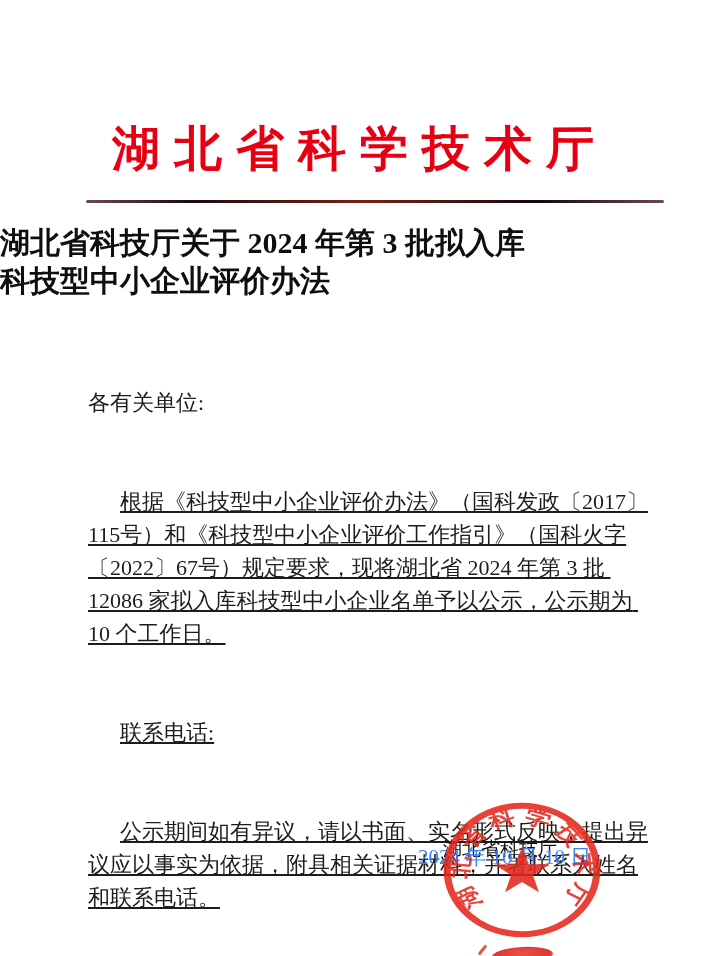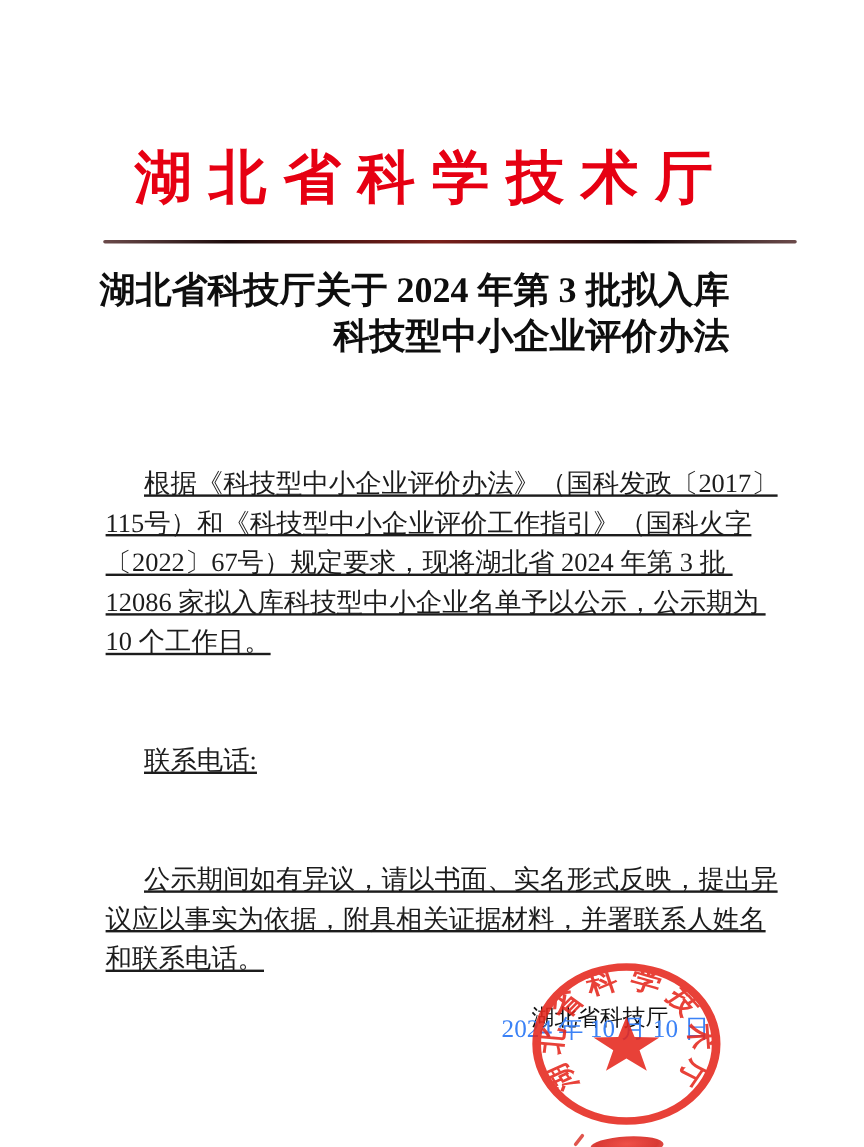--- a/index.html
+++ b/index.html
@@ -21,21 +21,21 @@
     line-height:62px;
     white-space:nowrap;
   }
   .red-separator{
     position:absolute;top:200px;left:86px;width:578px;height:3px;
     background:linear-gradient(90deg,#6b4a4a,#1c0b0b 18%,#7a1f1a 48%,#140808 78%,#6b4a4a);
     border-radius:2px;
   }
   .doc-title{
     position:absolute;top:224px;left:0;width:608px;
-    text-align:right;
+    text-align:left;
     font-size:30px;font-weight:bold;
     line-height:38px;
     color:#0e0e0e;
   }
   .doc-body{
     position:absolute;top:320px;left:88px;width:566px;
     font-size:22px;line-height:33px;
     color:#1c1c1c;
     white-space:pre-wrap;
   }
@@ -80,20 +80,21 @@
   <div class="agency-header">湖北省科学技术厅</div>
 
   <div class="red-separator"></div>
 
   <div class="doc-title">
     <div>湖北省科技厅关于 2024 年第 3 批拟入库</div>
     <div>科技型中小企业评价办法</div>
   </div>
 
   <div class="doc-body">
+    <p>各有关单位:</p>
     <p class="indent">根据《科技型中小企业评价办法》（国科发政〔2017〕115号）和《科技型中小企业评价工作指引》（国科火字〔2022〕67号）规定要求，现将湖北省 2024 年第 3 批 12086 家拟入库科技型中小企业名单予以公示，公示期为 10 个工作日。</p>
     <p class="indent">联系电话:</p>
     <p class="indent">公示期间如有异议，请以书面、实名形式反映，提出异议应以事实为依据，附具相关证据材料，并署联系人姓名和联系电话。</p>
     
     
     
     
     
     
   </div>

